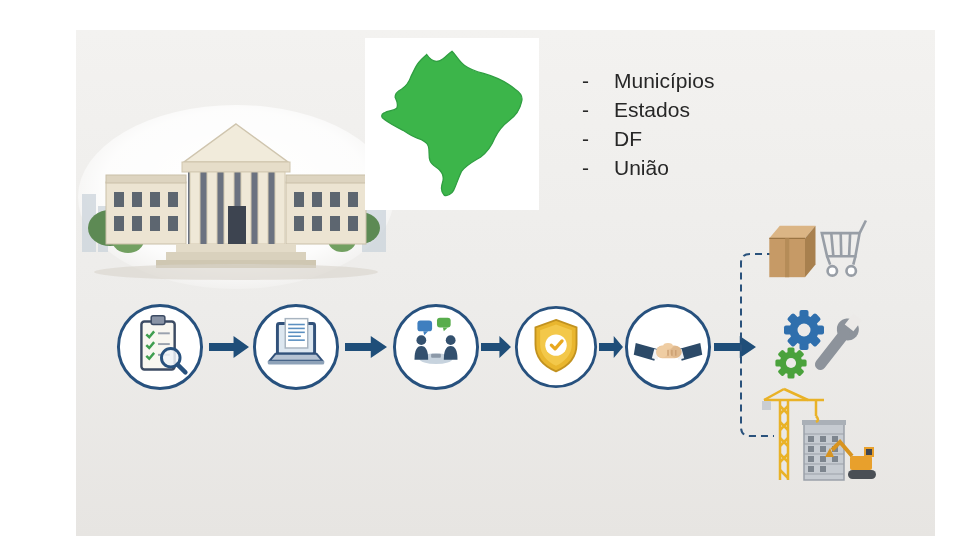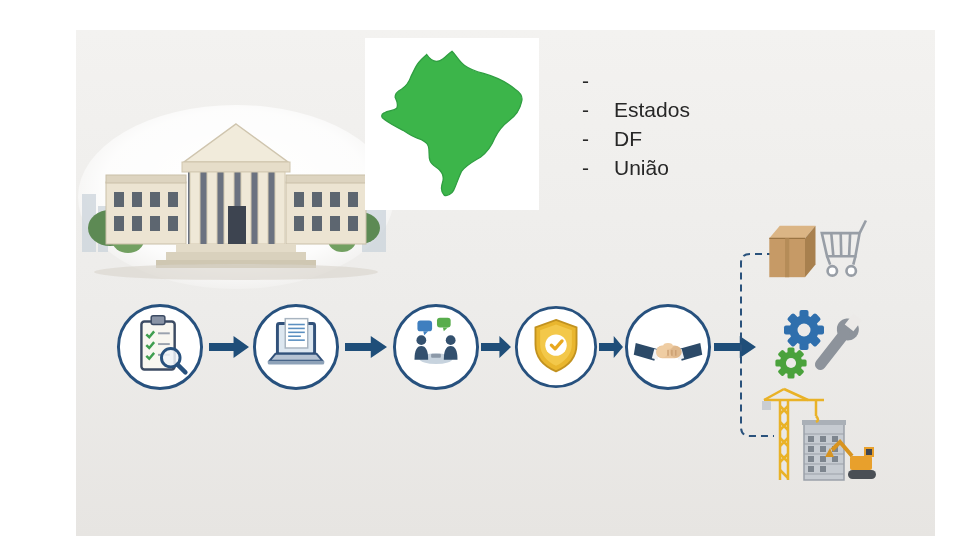--- a/index.html
+++ b/index.html
@@ -145,20 +145,21 @@
         C 16 38 15 35 14 33
         C 14 31 16 29 18 28
         C 21 26 23 23 24 20
         C 25 18 26 16 27 14 Z"></path>
     </svg>
   </div>
 
   <ul class="abs entities">
     <li>
       <span class="dash">-</span>
+      <span>Municípios</span>
     </li>
     <li>
       <span class="dash">-</span>
       <span>Estados</span>
     </li>
     <li>
       <span class="dash">-</span>
       <span>DF</span>
     </li>
     <li>

